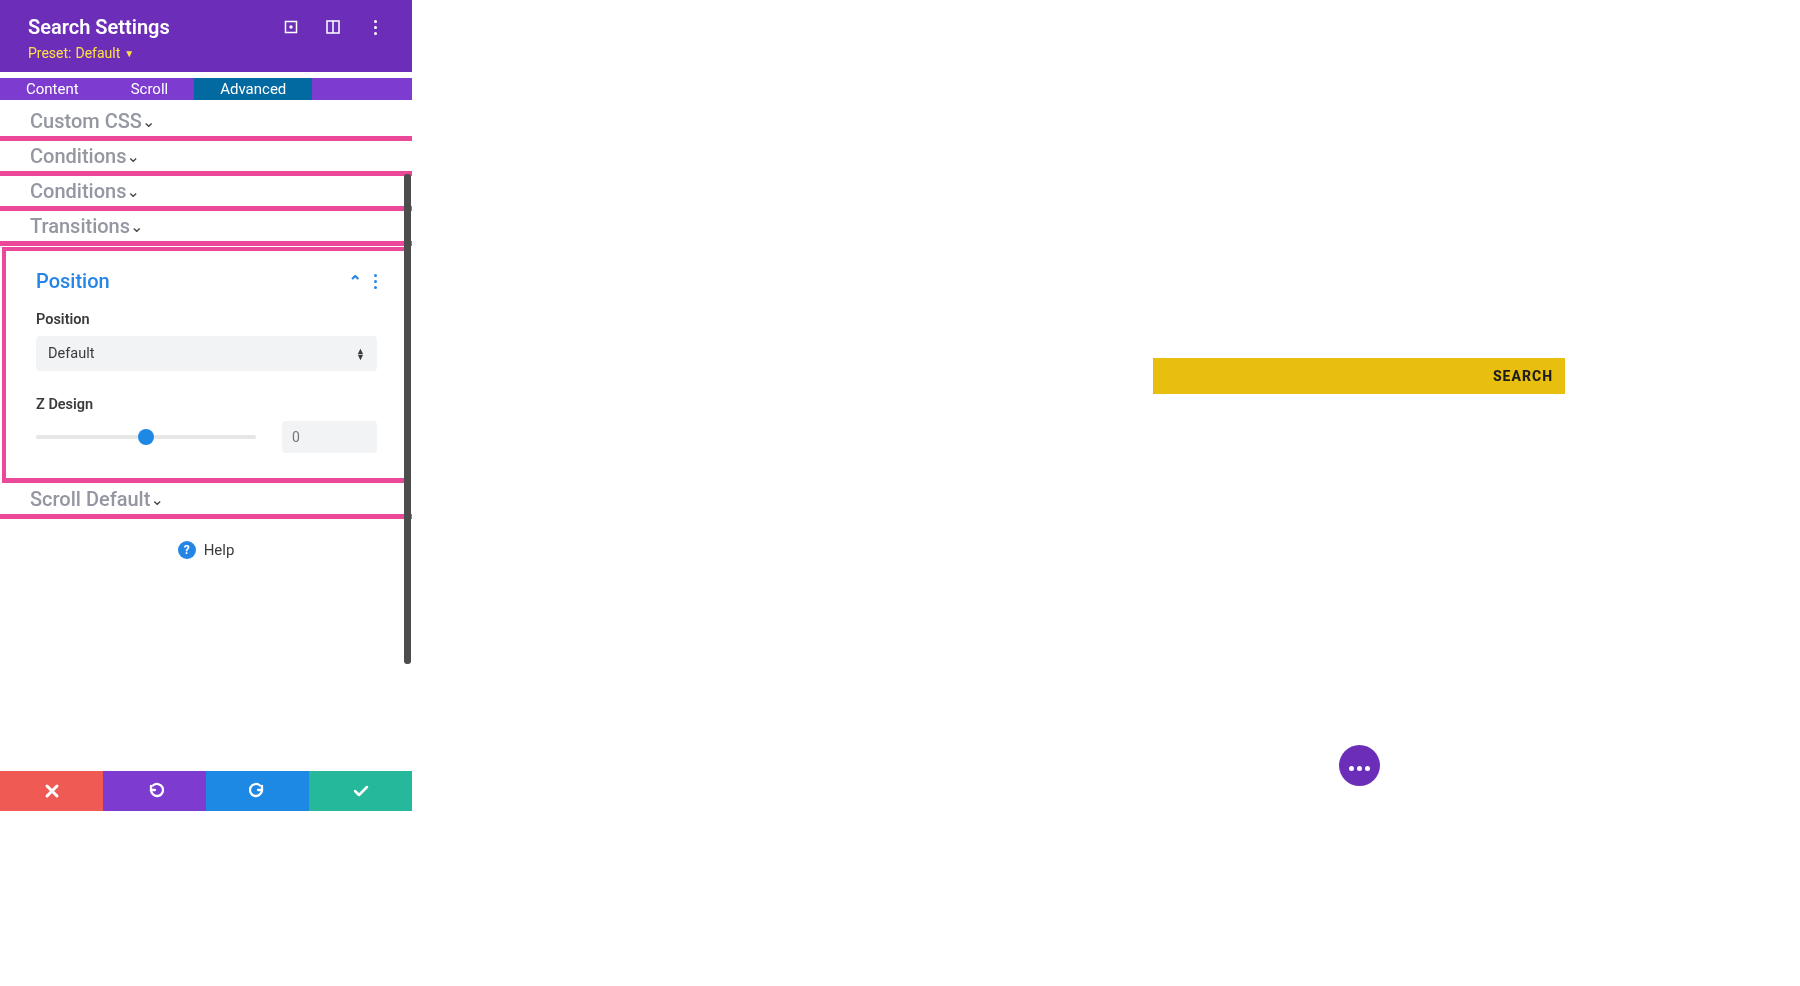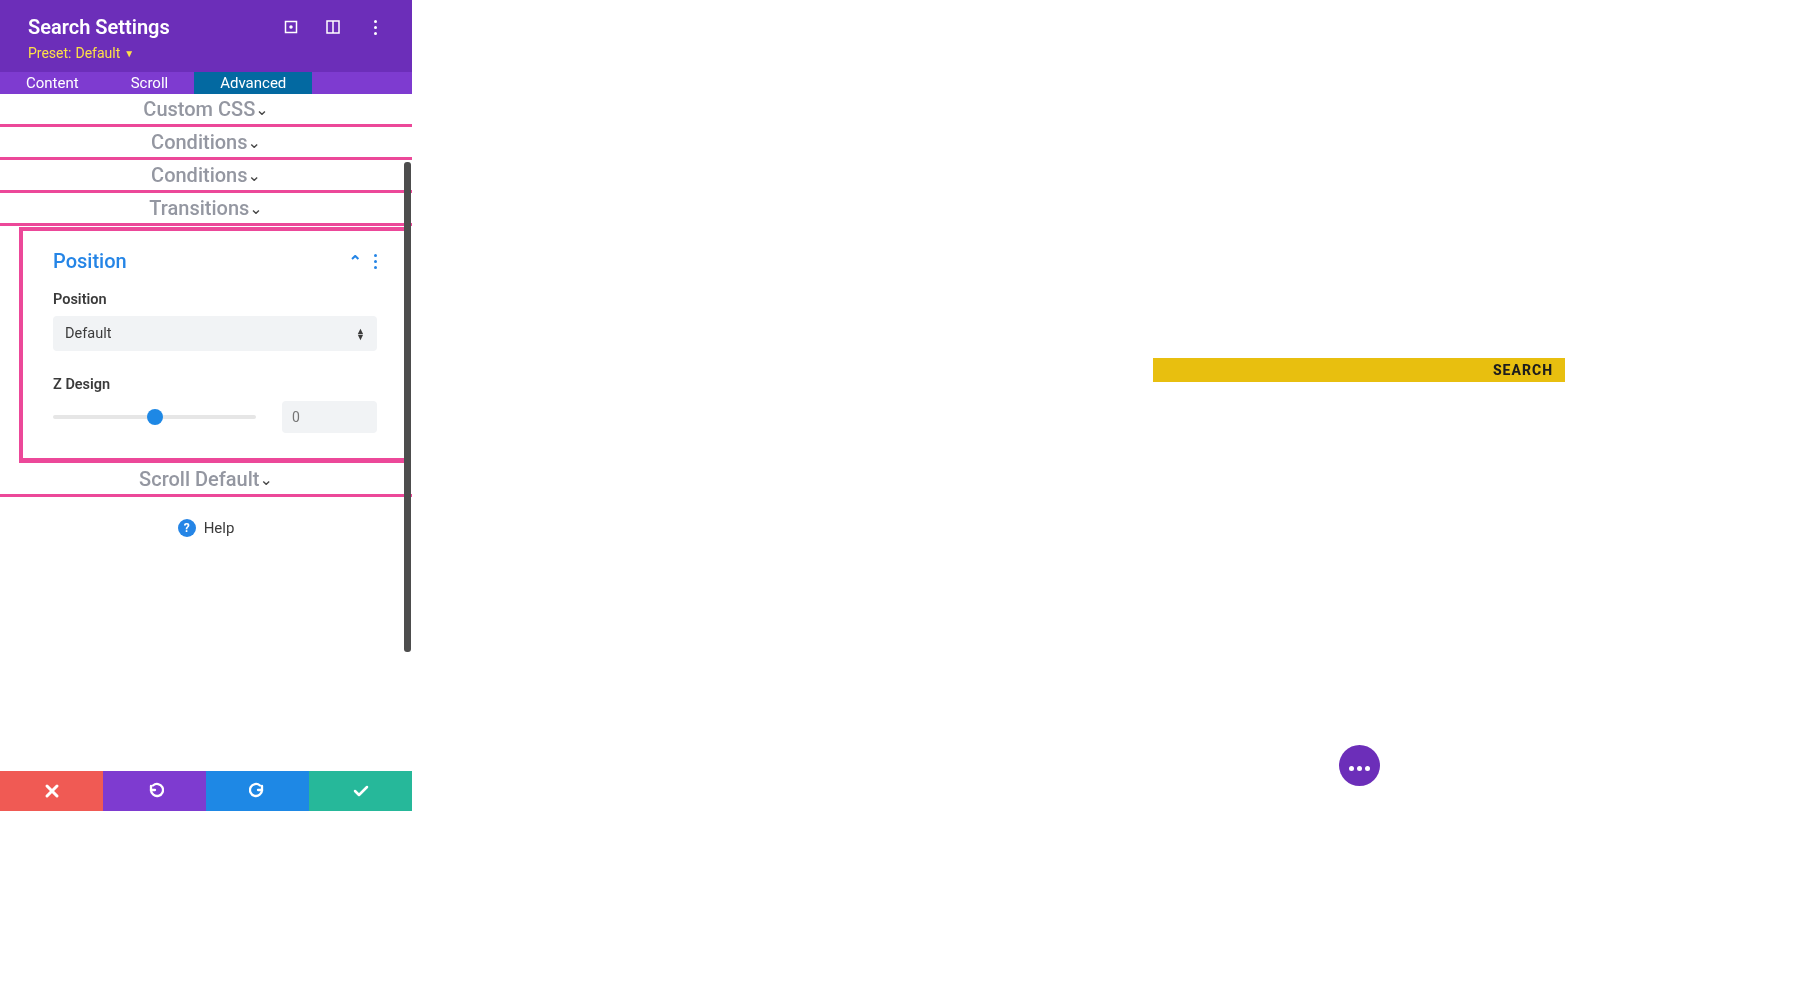--- a/index.html
+++ b/index.html
@@ -4,20 +4,21 @@
 <style>
   * { box-sizing: border-box; margin: 0; padding: 0; font-family: -apple-system, BlinkMacSystemFont, "Segoe UI", Roboto, Helvetica, Arial, sans-serif; }
   html, body { width: 100%; height: 100%; }
   body { display: flex; background: #fff; }
   .panel {
     width: 412px;
     height: 811px;
     display: flex;
     flex-direction: column;
     position: relative;
+    gap: 6px;
   }
   .panel-header {
     background: #6c2eb9;
     color: #fff;
     padding: 15px 28px 10px 28px;
   }
   .panel-header-row1 {
     display: flex;
     align-items: center;
     justify-content: space-between;
@@ -46,37 +47,37 @@
   .scroll-indicator {
     position:absolute;
     right:1px;
     top: 68px;
     width: 7px;
     height: 490px;
     background: #4d4d4d;
     border-radius: 3px;
   }
   .section {
-    border-bottom: 3px solid #ec4899;
+    border-bottom: 5px solid #ec4899;
     padding: 3px 30px;
     display:flex;
     align-items:center;
-    justify-content:center;
+    justify-content:flex-start;
     cursor:pointer;
   }
   .section-title {
     font-size: 20px;
     font-weight: 500;
     color: #9497a1;
   }
   .section .chev { font-size: 16px; color:#4a4a4a; }
   .highlight-wrap {
     border: 4px solid #ec4899;
     border-bottom-width: 5px;
-    margin: 1px 1px 1px 19px;
+    margin: 1px 1px 1px 2px;
   }
   .position-body { padding: 0 30px 25px 30px; }
   .position-head {
     display:flex;
     align-items:center;
     justify-content:space-between;
     padding: 18px 30px 18px 30px;
     cursor:pointer;
   }
   .position-head .section-title { color:#2585e6; }
@@ -160,21 +161,21 @@
   .canvas {
     flex: 1;
     position: relative;
     background:#fff;
   }
   .search-bar {
     position:absolute;
     left: 741px;
     top: 358px;
     width: 412px;
-    height: 24px;
+    height: 36px;
     background: #e8bf0f;
     display:flex;
     align-items:center;
     justify-content:flex-end;
     padding-right: 12px;
     font-size: 14px;
     font-weight:800;
     letter-spacing: 1px;
     color:#1d1d1d;
     cursor:pointer;

